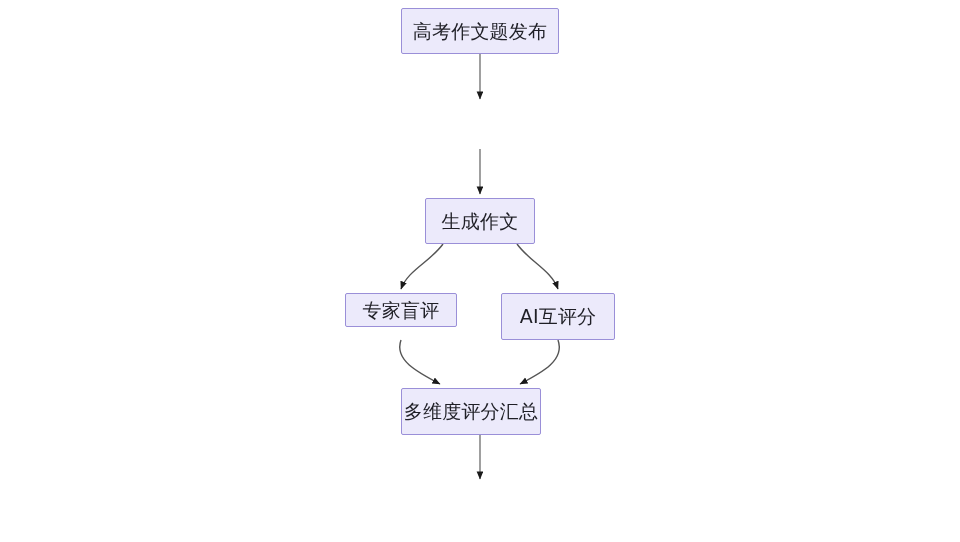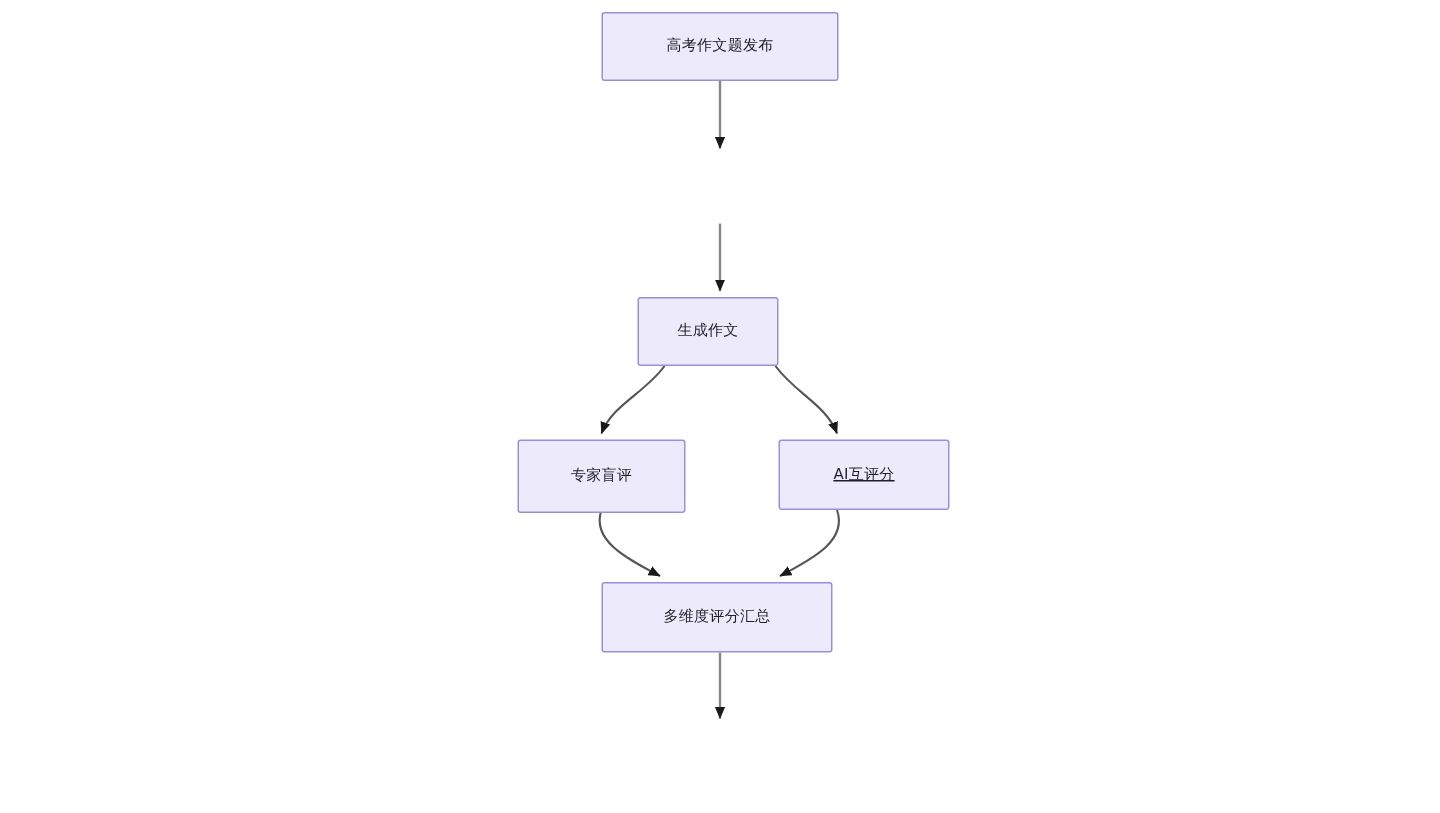--- a/index.html
+++ b/index.html
@@ -32,21 +32,21 @@
   .node {
     position: absolute;
     box-sizing: border-box;
     background: #ECEAFB;
     border: 1.3px solid #9A8FD8;
     border-radius: 2px;
     display: flex;
     align-items: center;
     justify-content: center;
     color: #1f1f26;
-    font-size: 10px;
+    font-size: 19px;
     line-height: 1;
     letter-spacing: 0.2px;
     white-space: nowrap;
     user-select: none;
   }
   .node-label {
     display: block;
     padding: 0 4px;
   }
 </style>
@@ -75,30 +75,30 @@
     <path d="M558,340 C565,360 543,372 520,384" stroke="#555555" stroke-width="1.4" fill="none" marker-end="url(#arrowhead)"></path>
 
     <path d="M480,435 L480,479" stroke="#888888" stroke-width="1.6" fill="none" marker-end="url(#arrowhead)"></path>
   </svg>
 
   <div class="node" style="left:401px; top:8px; width:158px; height:46px;">
     <span class="node-label">高考作文题发布</span>
   </div>
 
 
-  <div class="node" style="left:425px; top:198px; width:94px; height:46px;">
+  <div class="node" style="left:425px; top:198px; width:110px; height:46px;">
     <span class="node-label">生成作文</span>
   </div>
 
-  <div class="node" style="left:345px; top:293px; width:112px; height:49px;">
+  <div class="node" style="left:345px; top:293px; width:112px; height:34px;">
     <span class="node-label">专家盲评</span>
   </div>
 
-  <div class="node" style="left:519px; top:293px; width:114px; height:47px;text-decoration:underline;">
+  <div class="node" style="left:501px; top:293px; width:114px; height:47px;">
     <span class="node-label">AI互评分</span>
   </div>
 
-  <div class="node" style="left:401px; top:388px; width:154px; height:47px;">
+  <div class="node" style="left:401px; top:388px; width:140px; height:47px;">
     <span class="node-label">多维度评分汇总</span>
   </div>
 
 
 </div>
 
 </body></html>

